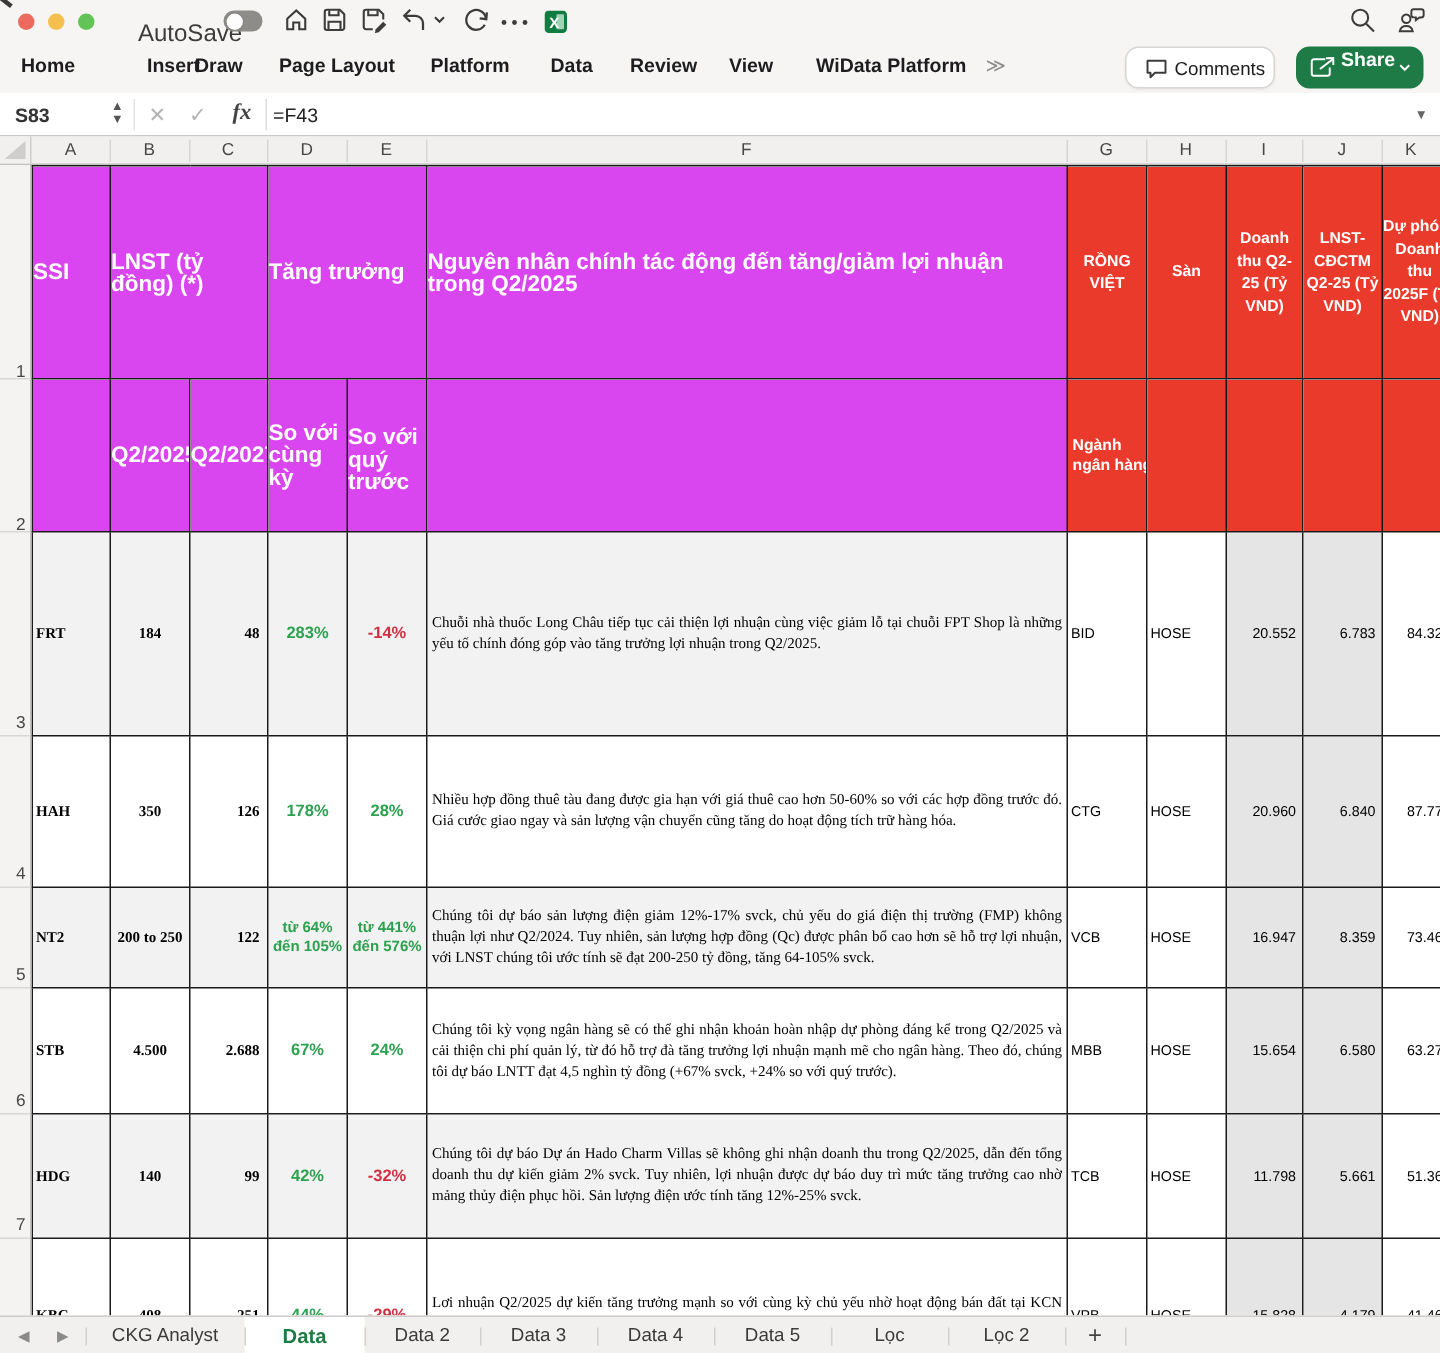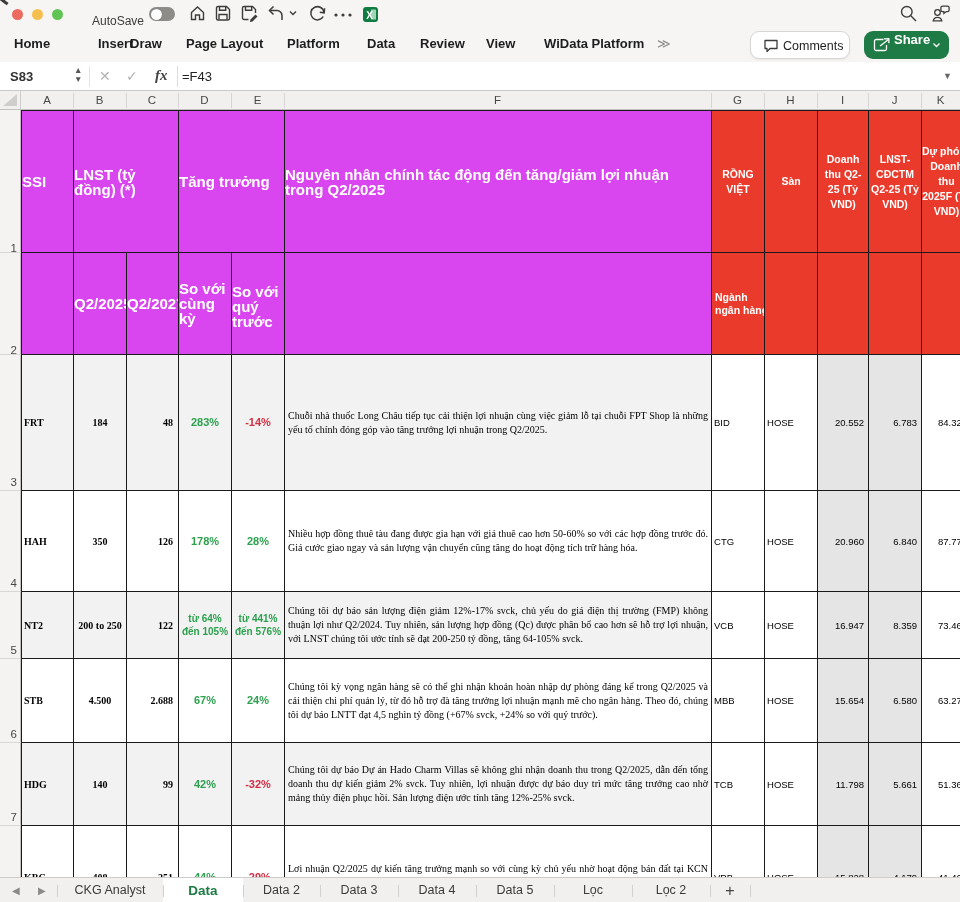--- a/index.html
+++ b/index.html
@@ -2,21 +2,21 @@
 <html><head><meta charset="utf-8">
 <style>
 *{margin:0;padding:0;box-sizing:border-box;}
 html,body{width:960px;height:902px;overflow:hidden;background:#fff;font-family:"Liberation Sans",sans-serif;}
 
 #titlebar{position:absolute;top:0;left:0;width:960px;height:28px;background:#f6f5f3;}
 .light{position:absolute;top:8.5px;width:11px;height:11px;border-radius:50%;}
 #ttl{position:absolute;top:7px;left:384px;font-size:12.5px;font-weight:bold;color:#1b1b1b;white-space:nowrap;}
 #ttl .gray{font-weight:normal;color:#8a8a88;}
 
-#autosave{position:absolute;top:14px;left:92px;font-size:12px;color:#3c3c3c;}
+#autosave{position:absolute;top:14px;left:92px;font-size:16px;color:#3c3c3c;}
 #toggle{position:absolute;top:7px;left:149px;width:26px;height:14px;border-radius:8px;background:#8e8c89;}
 #toggle .knob{position:absolute;top:1.5px;left:2px;width:11px;height:11px;border-radius:50%;background:#fdfdfd;box-shadow:0 0 1px rgba(0,0,0,.4);}
 .tbicon{position:absolute;top:4px;}
 .tbicon svg{display:block;}
 
 #ribbon{position:absolute;top:28px;left:0;width:960px;height:34px;background:#f6f5f3;}
 .rtab{position:absolute;top:8px;font-size:13px;font-weight:bold;color:#1d1d1f;white-space:nowrap;}
 #cmtbtn{position:absolute;top:3px;left:750px;width:100px;height:28px;background:#fff;border:1px solid #d8d6d4;border-radius:9px;box-shadow:0 1px 2px rgba(0,0,0,0.06);}
 #cmtbtn span{position:absolute;left:32px;top:7px;font-size:12.5px;color:#1d1d1f;}
 #sharebtn{position:absolute;top:3px;left:864px;width:85px;height:28px;background:#1e7b45;border-radius:9px;}

